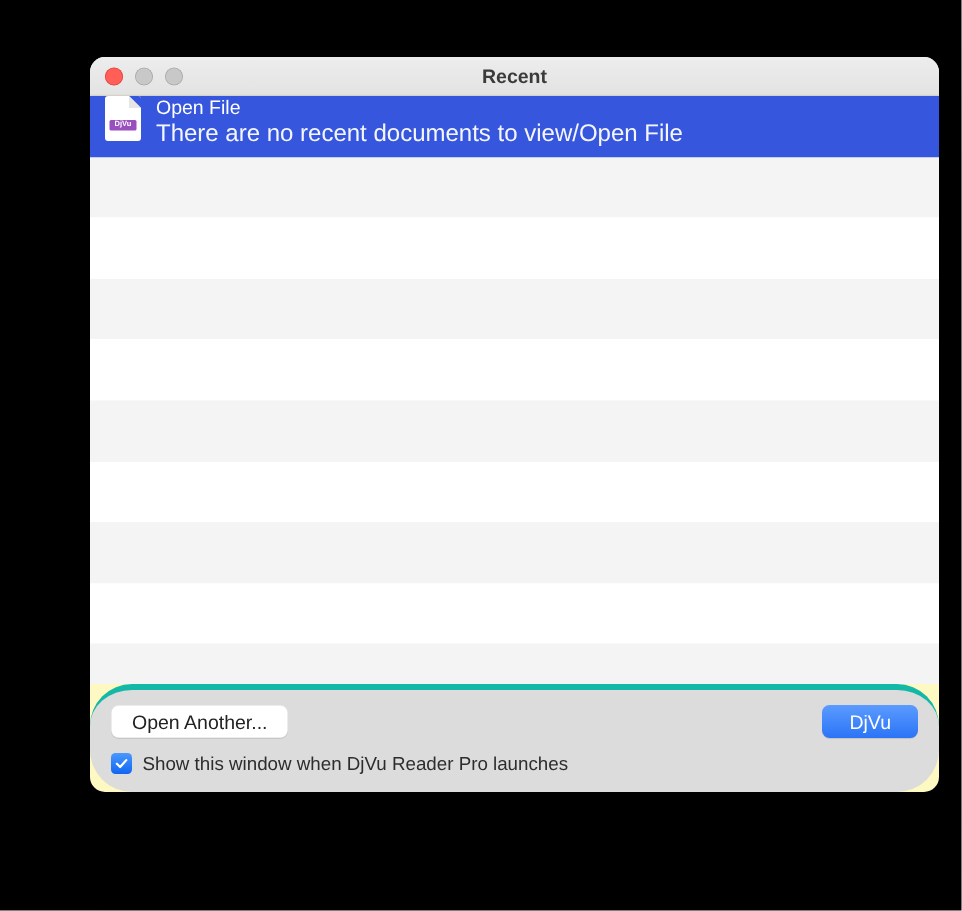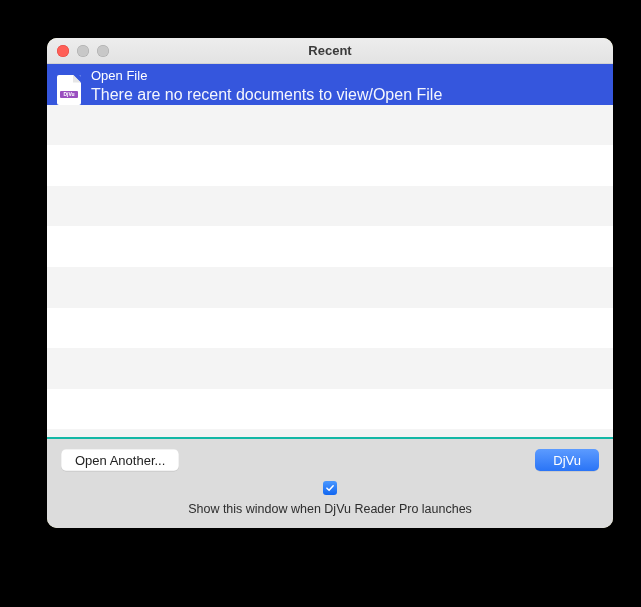--- a/index.html
+++ b/index.html
@@ -6,21 +6,21 @@
   body {
     background: #000;
     font-family: -apple-system, "Helvetica Neue", Arial, sans-serif;
     font-size: 13px;
     width: 641px;
     height: 607px;
     position: relative;
   }
   .window {
     position: absolute;
-    left: 47px;
+    left: 60px;
     top: 38px;
     width: 566px;
     height: 490px;
     background: #fef9c3;
     border-radius: 10px;
     box-shadow: 0 22px 50px rgba(0,0,0,0.55), 0 0 0 1px rgba(0,0,0,0.25);
     overflow: hidden;
     display: flex;
     flex-direction: column;
   }
@@ -60,21 +60,21 @@
   }
   .row {
     height: 40.6px;
   }
   .row.even { background:#fff; }
   .row.odd  { background:#f4f4f4; }
   .row.sel {
     background:#3556dd;
     color:#fff;
     display:flex;
-    align-items:flex-end;
+    align-items:flex-start;
     padding: 0 10px;
     gap:10px;
   }
   .doc-icon {
     width: 24px; height: 30px;
     background:#fff;
     border-radius: 2px;
     position:relative;
     flex-shrink:0;
     overflow:hidden;
@@ -101,21 +101,22 @@
     border-radius:1px;
     color:#fff; font-size:5px; line-height:7px; text-align:center;
     font-weight:700;
   }
   .sel-text { line-height: 1.25; }
   .sel-title { font-size:13px; font-weight:500; }
   .sel-sub { font-size:16px; opacity:.95; }
   .footer {
     background:#dcdcdc;
     padding: 10px 14px 12px;
-    border-top:2px solid #14b8a6;
+    border-top:4px solid #14b8a6;
+    border-radius:28px;
   }
   .footer-row1 {
     display:flex;
     justify-content:space-between;
     align-items:center;
   }
   .btn {
     height:22px;
     padding: 0 14px;
     border-radius:5px;
@@ -135,21 +136,20 @@
     box-shadow: 0 .5px 0 rgba(0,0,0,.15);
     padding: 0 18px;
   }
   .footer-row2{
     margin-top:10px;
     display:flex;
     align-items:center;
     gap:7px;
     color:#2d2d2d;
     font-size:12.5px;
-    flex-direction:column;
   }
   .chk{
     width:14px;height:14px;
     border-radius:3px;
     background: linear-gradient(#4a98ff,#1166f1);
     display:flex;align-items:center;justify-content:center;
     flex-shrink:0;
   }
   .chk svg{ width:10px;height:10px; }
 </style>

